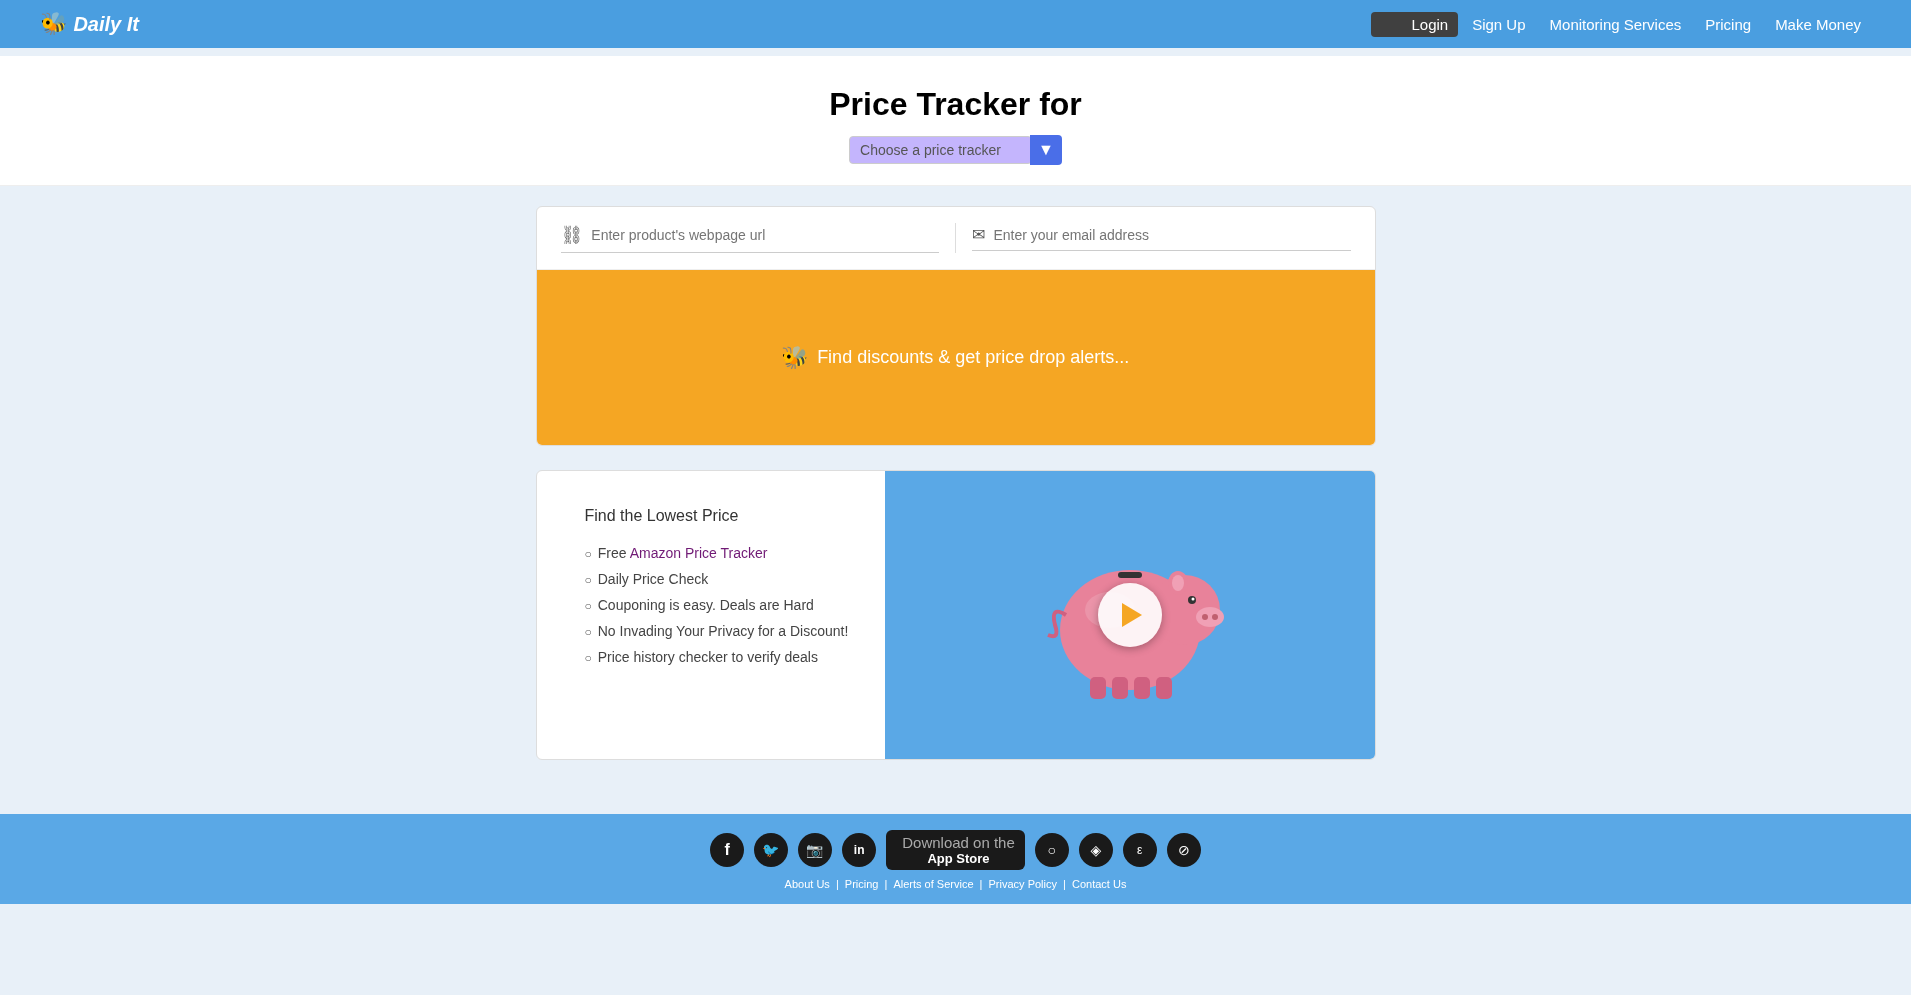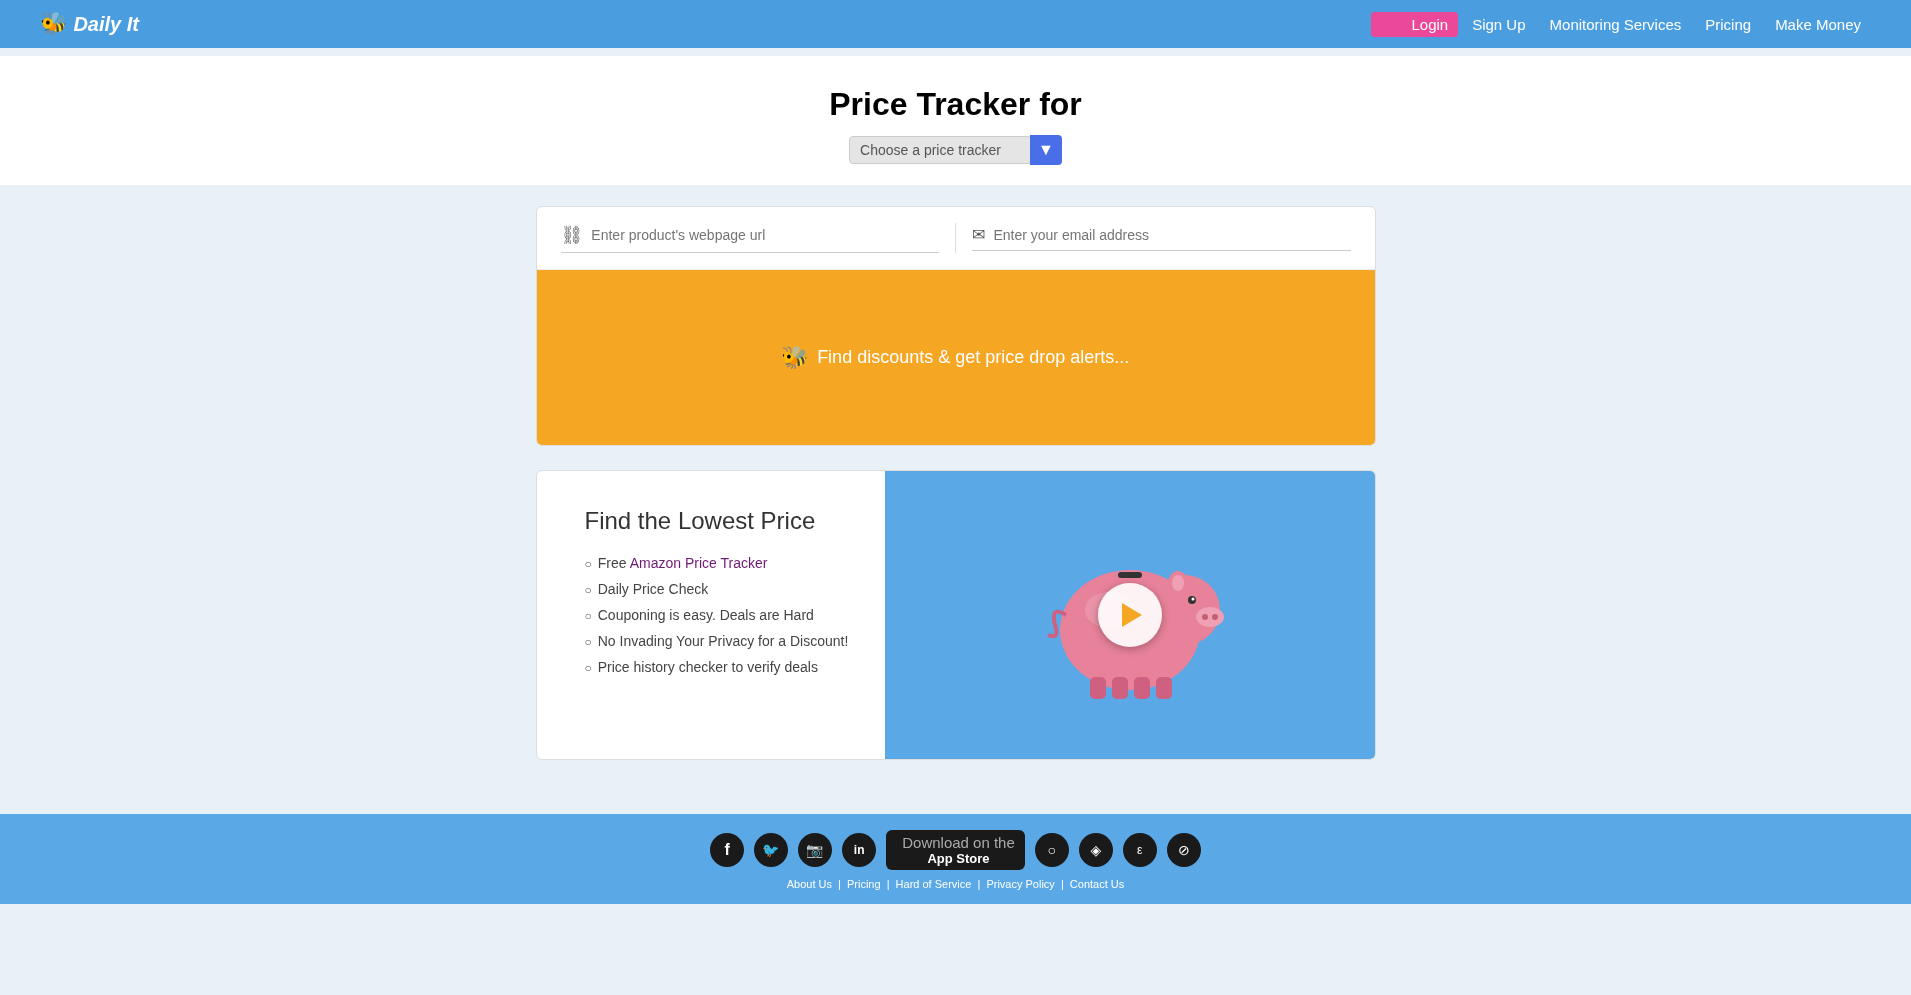--- a/index.html
+++ b/index.html
@@ -23,33 +23,33 @@
     .logo-icon { font-size: 22px; }
     .logo-text { color: white; font-size: 20px; font-weight: bold; font-style: italic; }
     nav { display: flex; align-items: center; gap: 4px; }
     nav a {
       color: white;
       text-decoration: none;
       font-size: 15px;
       padding: 4px 10px;
       border-radius: 4px;
     }
-    nav a.active { background: #ec4899; padding-left: 40px; }
+    nav a.active { background: #404040; padding-left: 40px; }
     .tracker-select-wrap {
       margin-top: 12px;
       display: inline-flex;
       align-items: center;
     }
     .tracker-select {
       border: 1px solid #ccc;
       border-radius: 4px;
       padding: 5px 30px 5px 10px;
       font-size: 14px;
       color: #555;
-      background: #e5e5e5;
+      background: #c4b5fd;
       appearance: none;
       cursor: pointer;
       min-width: 180px;
     }
     .select-btn {
       background: #4a6ee8;
       color: white;
       border: none;
       border-radius: 0 4px 4px 0;
       padding: 6px 8px;
@@ -122,21 +122,21 @@
       max-width: 880px;
       overflow: hidden;
       display: flex;
       min-height: 290px;
     }
     .lower-left {
       flex: 1;
       padding: 36px 36px 36px 48px;
     }
     .lower-left h3 {
-      font-size: 24px;
+      font-size: 16px;
       font-weight: normal;
       color: #333;
       margin-bottom: 20px;
     }
     .feature-list {
       list-style: none;
       padding: 0;
     }
     .feature-list li {
       font-size: 14px;
@@ -390,18 +390,18 @@
       </a>
 
       <a class="footer-icon-circle" href="#" style="font-size:14px;">○</a>
       <a class="footer-icon-circle" href="#" style="font-size:14px;">◈</a>
       <a class="footer-icon-circle" href="#" style="font-size:12px;">ε</a>
       <a class="footer-icon-circle" href="#" style="font-size:14px;">⊘</a>
     </div>
     <div class="footer-links">
       <a href="#">About Us</a> |
       <a href="#">Pricing</a> |
-      <a href="#">Hard of Service</a> |
+      <a href="#">Alerts of Service</a> |
       <a href="#">Privacy Policy</a> |
       <a href="#">Contact Us</a>
     </div>
   </footer>
 </div>
 
 </body></html>

